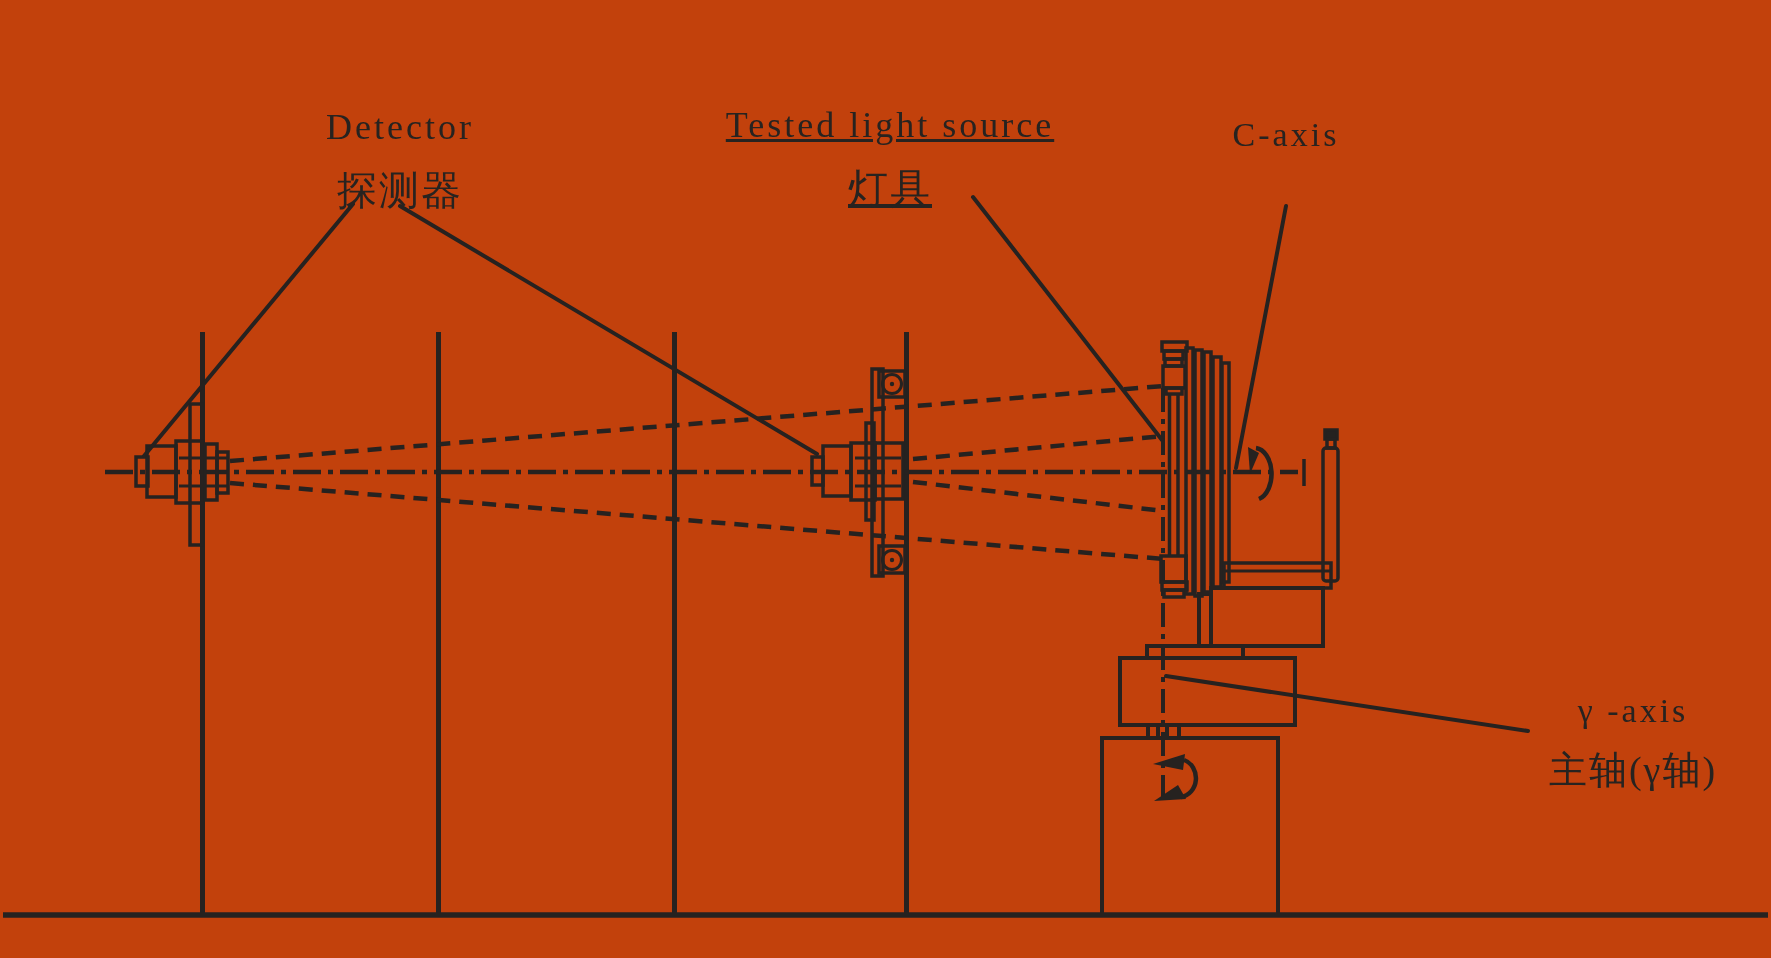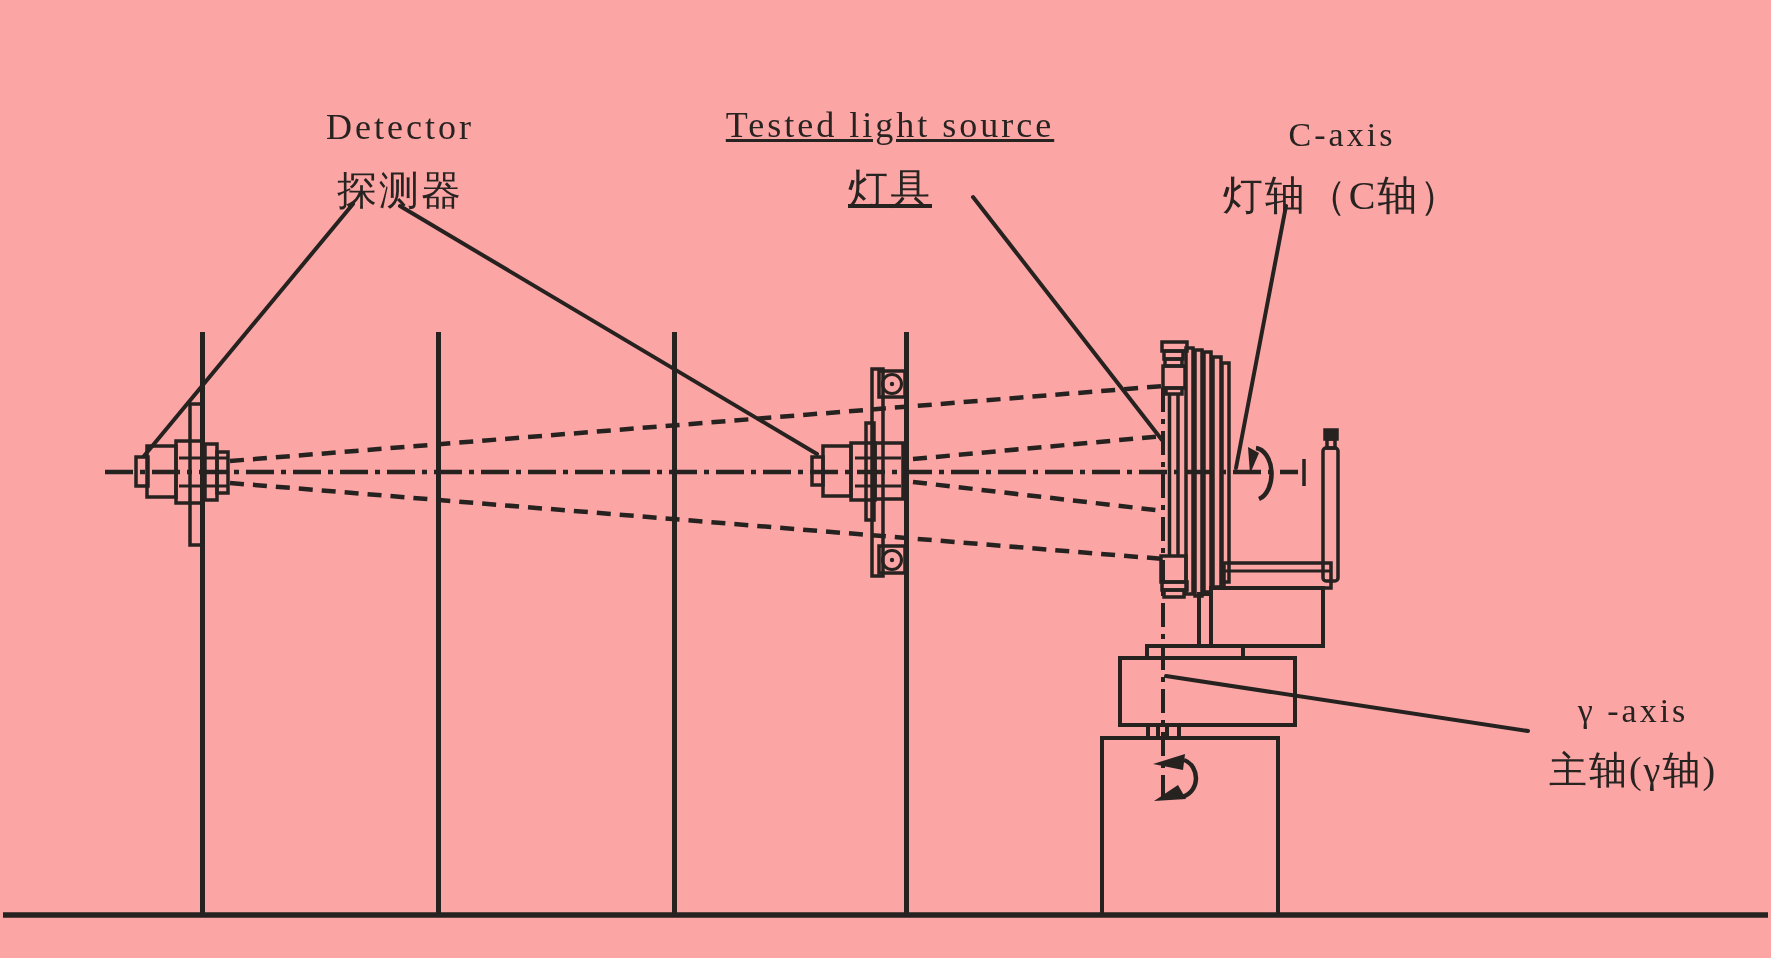--- a/index.html
+++ b/index.html
@@ -1,29 +1,29 @@
 <!DOCTYPE html>
 <html><head>
 <meta charset="utf-8">
 <title>Diagram</title>
 <style>
   html,body{margin:0;padding:0;background:#b5bac0;}
   #canvas{
-    position:relative;width:1771px;height:958px;background:#fca5a5;
+    position:relative;width:1771px;height:958px;background:#c2410c;
     overflow:hidden;font-family:"Liberation Serif","DejaVu Serif",serif;
   }
   #drawing{position:absolute;left:0;top:0;}
   .label{position:absolute;text-align:center;color:#272320;}
   .label .en{font-size:36px;letter-spacing:3px;line-height:1.1;white-space:nowrap;}
   .label .zh{font-size:40px;letter-spacing:2px;line-height:1.15;white-space:nowrap;margin-top:20px;}
   #label-caxis .en,#label-gamma .en{font-size:34px;}
   #label-gamma .zh{font-size:38px;}
   #label-detector{left:250px;top:108px;width:300px;}
   #label-source{left:688px;top:106px;width:404px;text-decoration:underline;}
-  #label-caxis{left:1192px;top:116px;width:300px;}
+  #label-caxis{left:1136px;top:116px;width:300px;}
   #label-gamma{left:1483px;top:692px;width:300px;}
 </style>
 </head>
 <body>
 
 <div id="canvas">
 
   <svg id="drawing" width="1771" height="958" viewBox="0 0 1771 958" fill="none" stroke="#262220" stroke-width="4">
 
     <line x1="3" y1="915" x2="1768" y2="915" stroke-width="5.5"></line>
@@ -135,21 +135,20 @@
     <div class="zh">探测器</div>
   </div>
 
   <div class="label" id="label-source">
     <div class="en">Tested light source</div>
     <div class="zh">灯具</div>
   </div>
 
   <div class="label" id="label-caxis">
     <div class="en">C-axis</div>
-    <div class="zh">灯轴（C轴）</div>
   </div>
 
   <div class="label" id="label-gamma">
     <div class="en">γ -axis</div>
     <div class="zh">主轴(γ轴)</div>
   </div>
 
 </div>
 
 </body></html>

